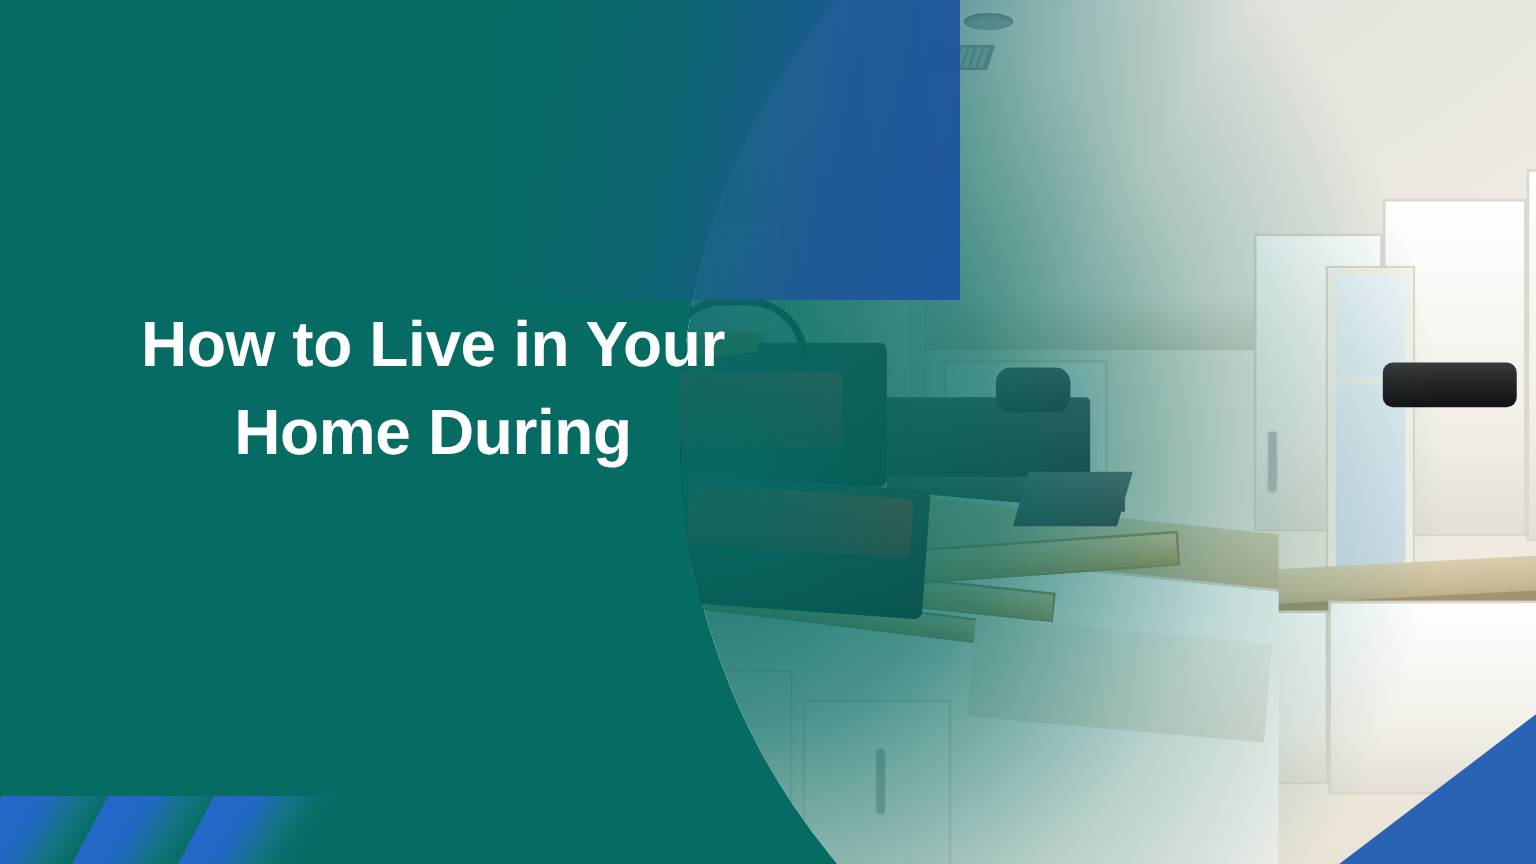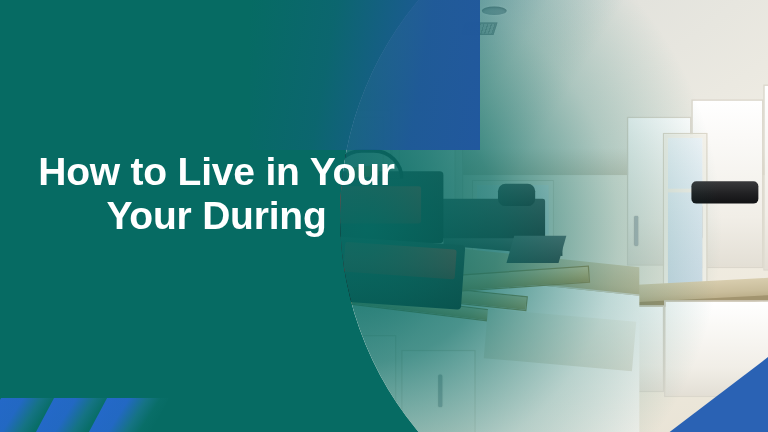--- a/index.html
+++ b/index.html
@@ -163,21 +163,21 @@
     background:linear-gradient(225deg,#2a62b4 0%,#2a62b4 44%,rgba(42,98,180,0) 44.6%);
     clip-path:polygon(100% 0,100% 100%,0 100%);
     background:#2a62b4;
     clip-path:polygon(100% 22%,100% 100%,18% 100%);
   }
 
   
   .headline{
     position:absolute;left:24px;top:150px;width:385px;
     text-align:center;color:#ffffff;
-    font-size:39px;line-height:44px;font-weight:bold;
+    font-size:32px;line-height:44px;font-weight:bold;
     letter-spacing:-0.2px;
   }
   .headline .ln{display:block;white-space:nowrap;}
 
   
   .stripes{position:absolute;left:0;bottom:0;width:160px;height:46px;}
   .stripe{
     position:absolute;bottom:0;height:34px;width:62px;
     transform:skewX(-28deg);
     background:linear-gradient(96deg,
@@ -273,21 +273,21 @@
     <div class="photo-tint2"></div>
     <div class="photo-blue-br"></div>
   </div>
 
   <div class="top-band"></div>
 
   <div class="br-triangle"></div>
 
   <div class="headline">
     <span class="ln">How to Live in Your</span>
-    <span class="ln">Your During</span>
+    <span class="ln">Home During</span>
   </div>
 
   <div class="stripes">
     <div class="stripe s1"></div>
     <div class="stripe s2"></div>
     <div class="stripe s3"></div>
   </div>
 
 </div>
 

